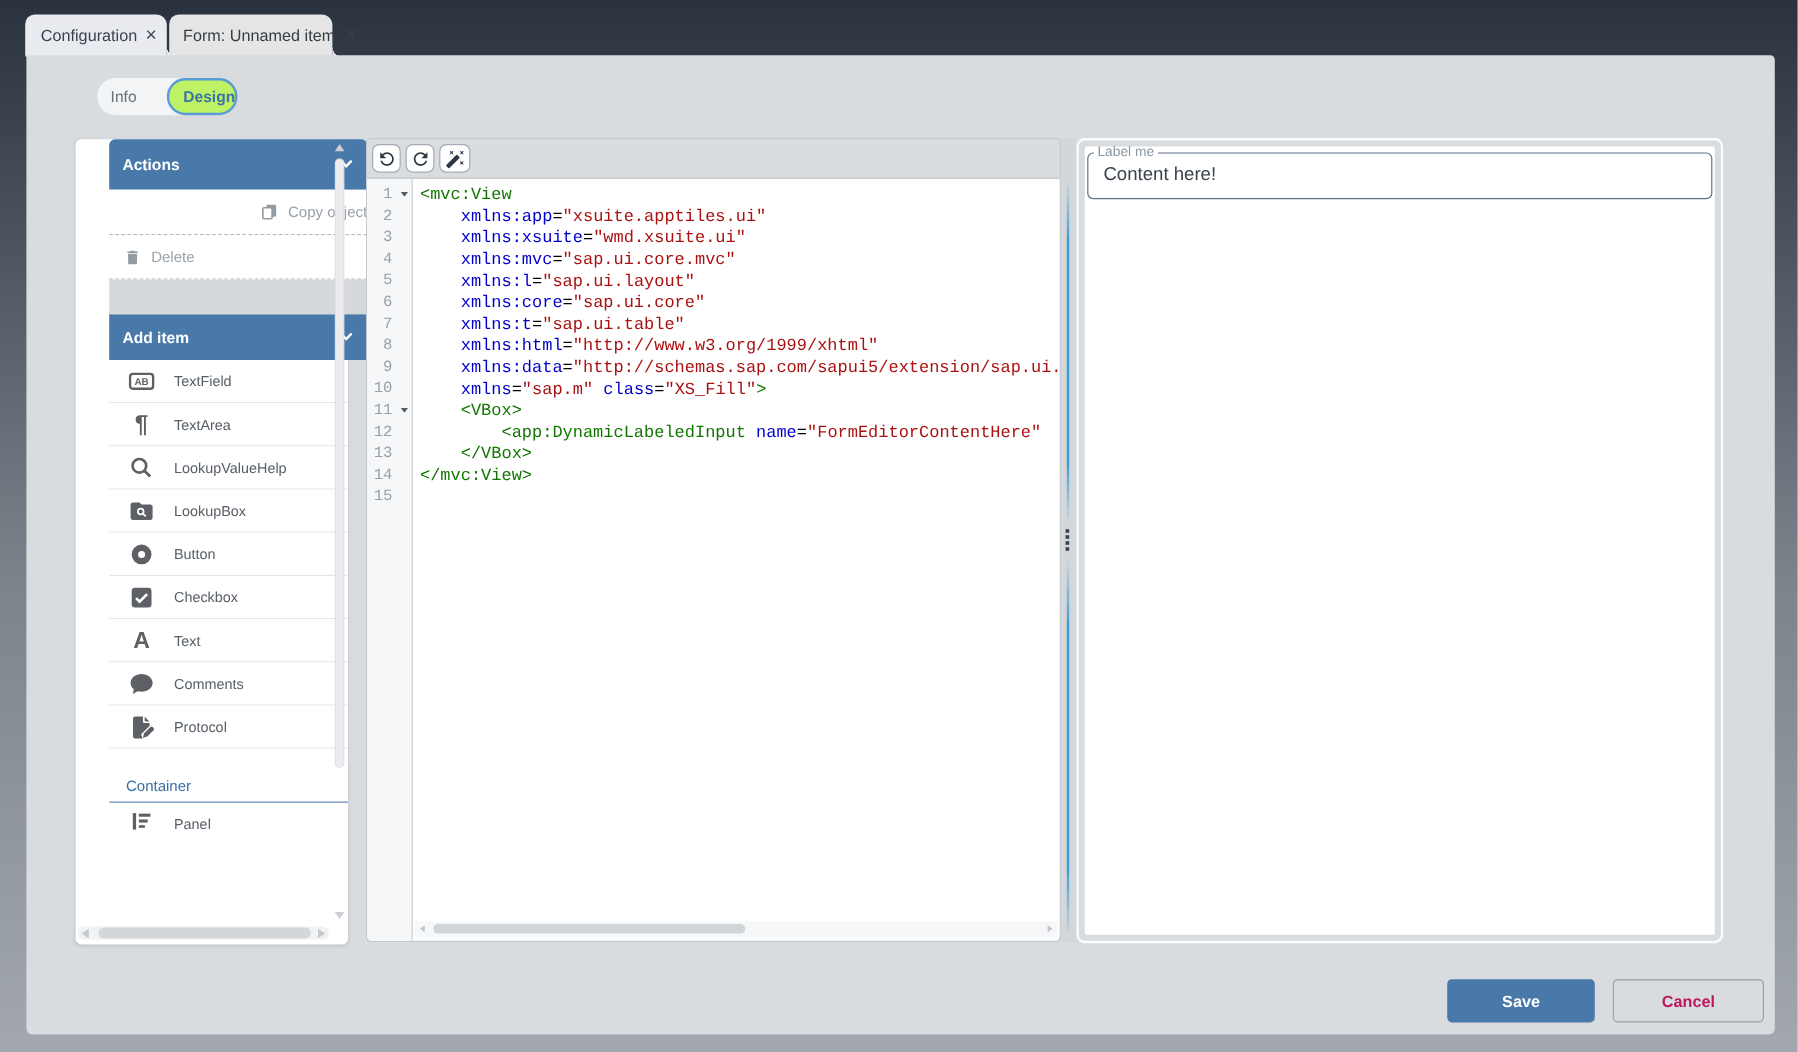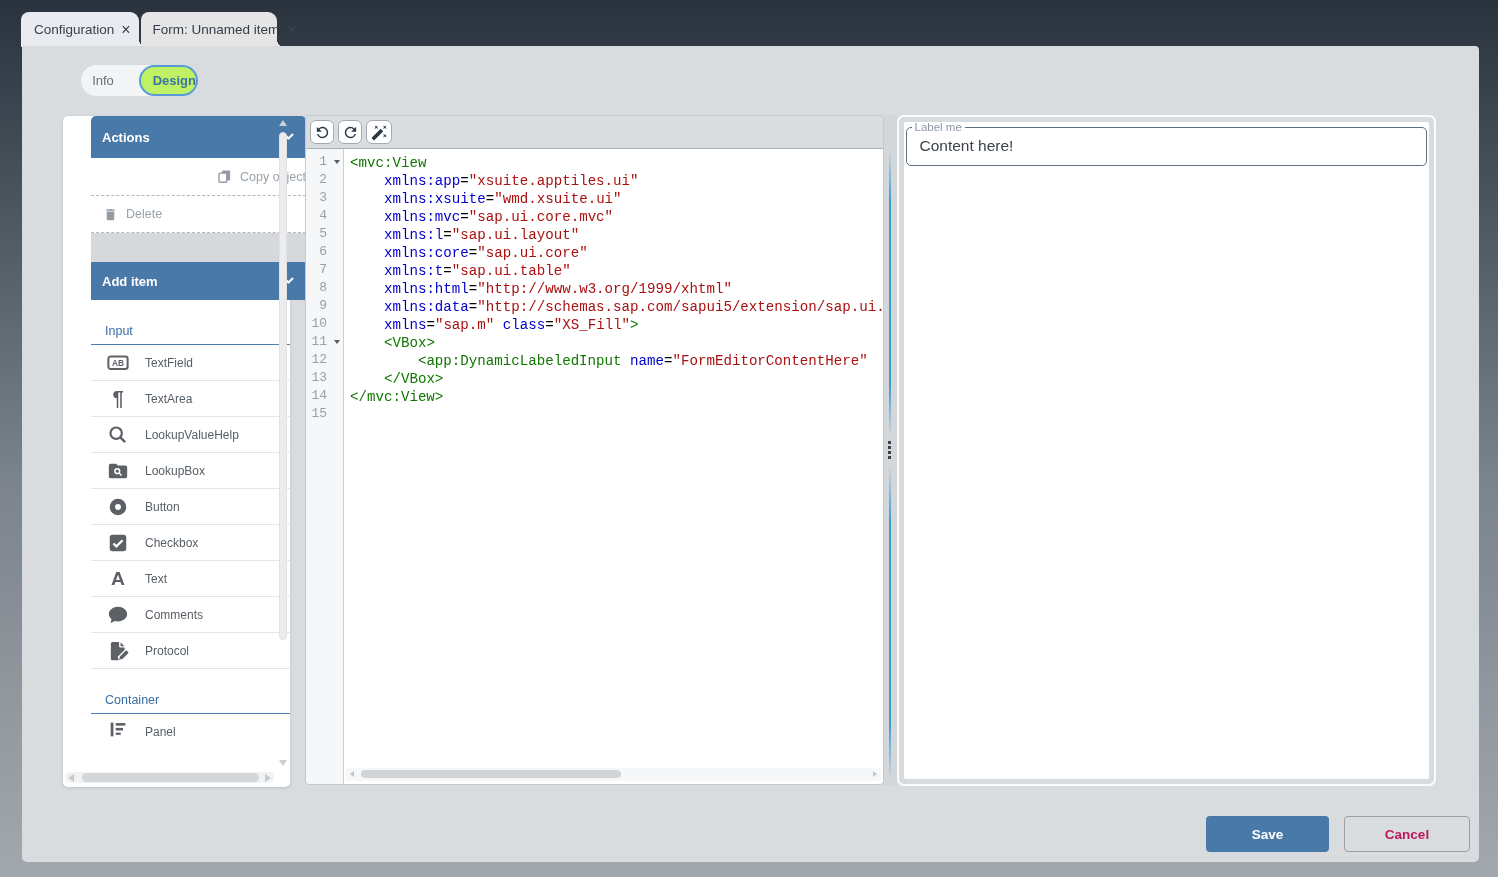--- a/index.html
+++ b/index.html
@@ -137,21 +137,20 @@
           <path d="M6 19c0 1.1.9 2 2 2h8c1.1 0 2-.9 2-2V7H6v12zM19 4h-3.5l-1-1h-5l-1 1H5v2h14V4z"></path>
         </svg>
       Delete</div>
     <div class="gap"></div>
     <div class="bluehdr hdr2">Add item
       <svg width="11" height="10" viewBox="0 0 11 10">
           <path d="M1.5 2.5l4 4 4-4" stroke="#fff" stroke-width="2" fill="none" stroke-linecap="round"></path>
         </svg>
     </div>
     <div class="list">
-      <div class="sechdr">Input</div>
       <div class="item">
         <svg class="ic" viewBox="0 0 24 24">
             <rect x="1.5" y="5" width="21" height="13.5" rx="2.5" fill="none" stroke="#5d6166" stroke-width="2.2"></rect>
             <text x="12" y="15.5" text-anchor="middle" font-size="9" font-weight="bold" fill="#5d6166" font-family="Liberation Sans">AB</text>
           </svg>
         TextField</div>
       <div class="item">
         <svg class="ic" viewBox="0 0 24 24">
             <text x="12" y="19" text-anchor="middle" font-size="22" font-weight="bold" fill="#5d6166" font-family="Liberation Sans">¶</text>
           </svg>

